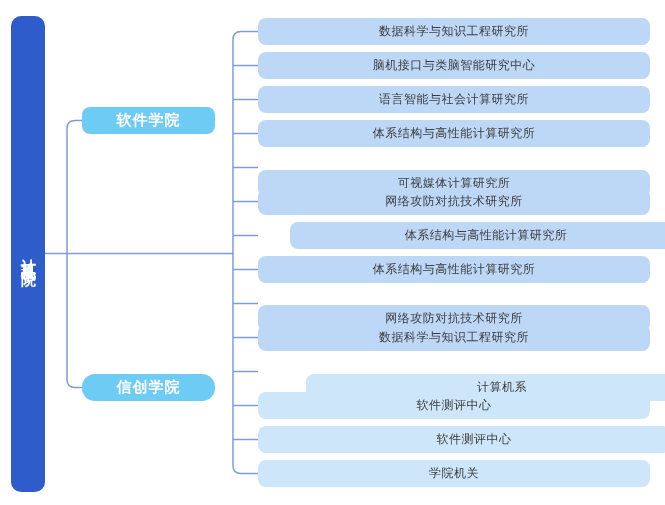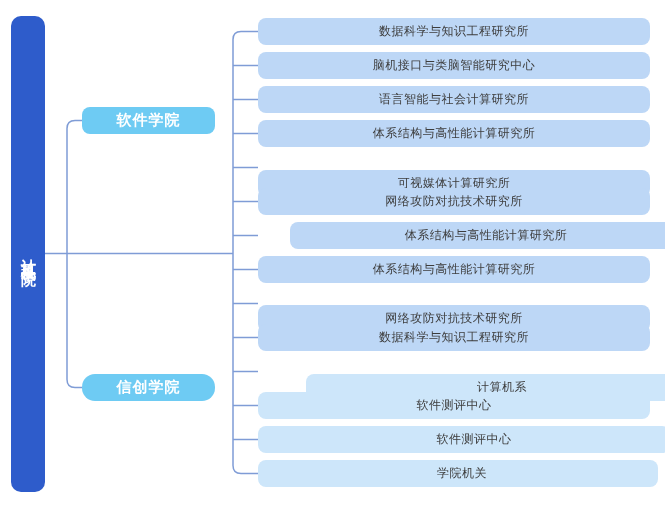--- a/index.html
+++ b/index.html
@@ -118,16 +118,16 @@
       <div class="leaf institute" style="top: 120px;">体系结构与高性能计算研究所</div>
       <div class="leaf institute" style="top: 170px;">可视媒体计算研究所</div>
       <div class="leaf institute" style="top: 188px;">网络攻防对抗技术研究所</div>
       <div class="leaf institute" style="top: 222px; margin-left: 32px;">体系结构与高性能计算研究所</div>
       <div class="leaf institute" style="top: 256px;">体系结构与高性能计算研究所</div>
       <div class="leaf institute" style="top: 290px; margin-top: 15px;">网络攻防对抗技术研究所</div>
       <div class="leaf institute" style="top: 324px;">数据科学与知识工程研究所</div>
       <div class="leaf department" style="top: 374px; margin-left: 48px;">计算机系</div>
       <div class="leaf department" style="top: 392px;">软件测评中心</div>
       <div class="leaf department" style="top: 426px; padding-left: 20px;">软件测评中心</div>
-      <div class="leaf department" style="top: 460px; padding-left: 8px;">学院机关</div>
+      <div class="leaf department" style="top: 460px;">学院机关</div>
     </div>
 
 </div>
 
 </body></html>

